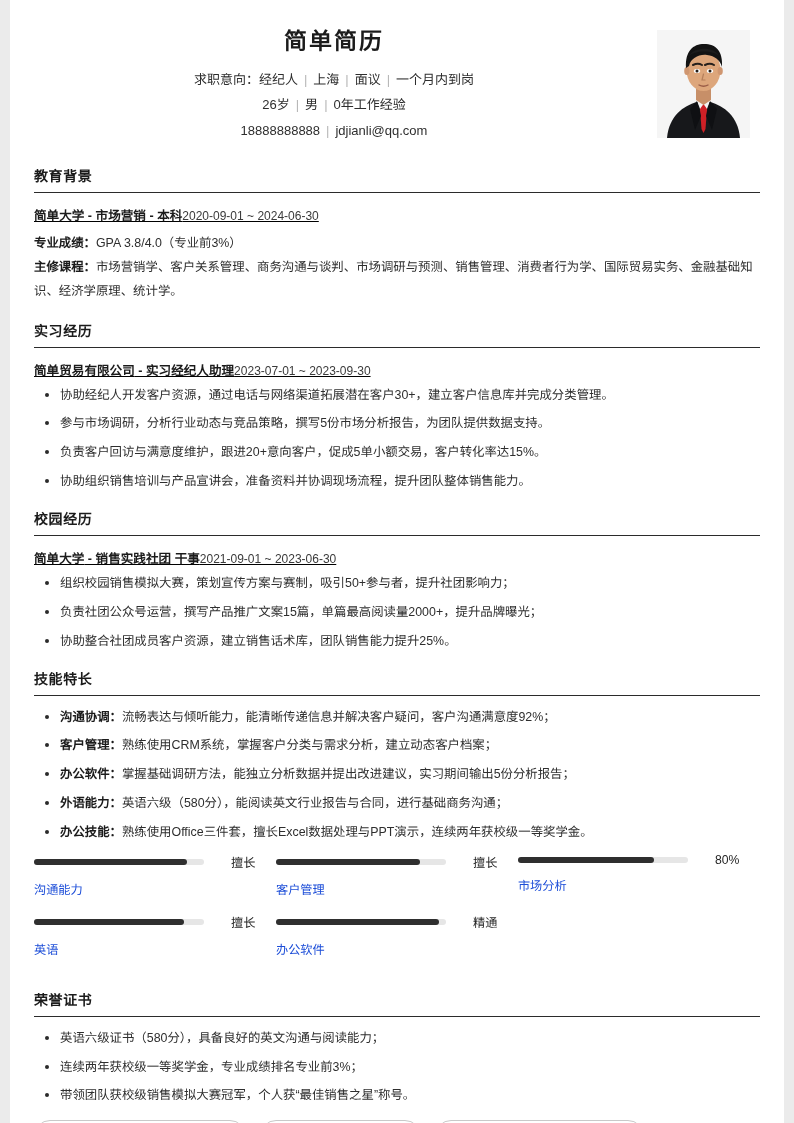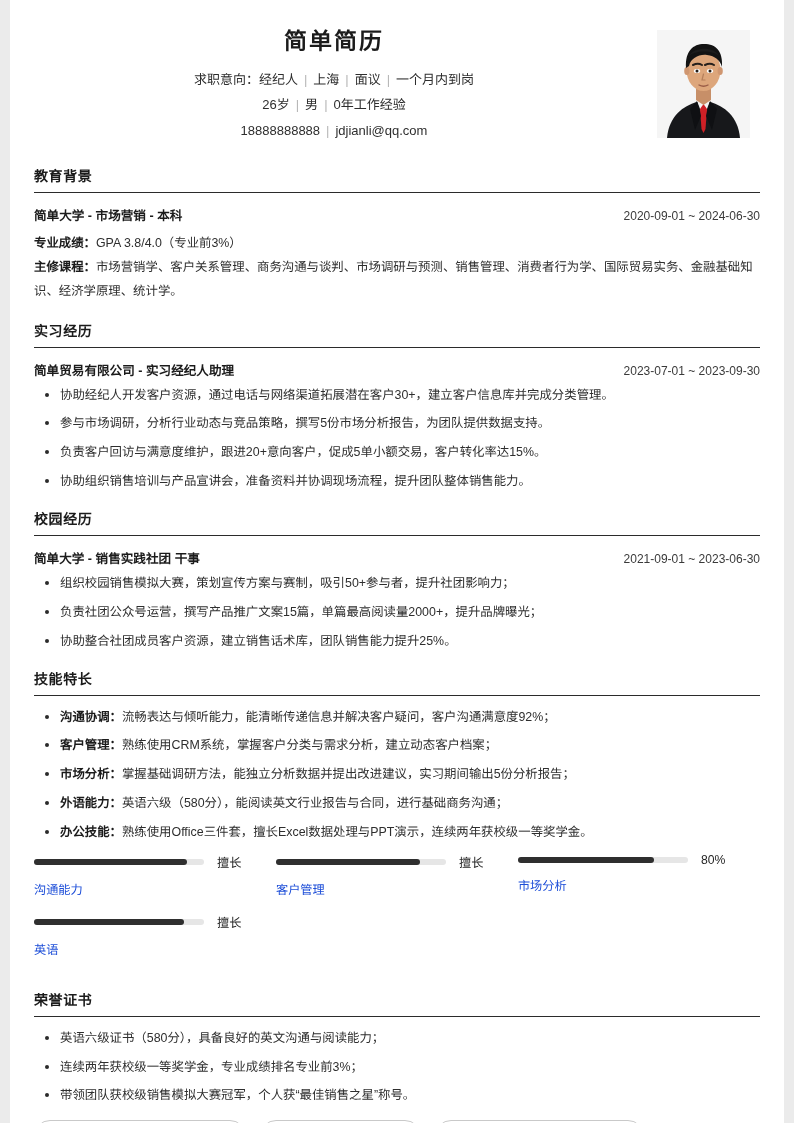--- a/index.html
+++ b/index.html
@@ -90,22 +90,22 @@
   .section-rule {
     height: 0;
     border-bottom: 1.4px solid #2b2b2b;
     margin-bottom: 12px;
   }
 
   
   .entry-row {
     display: flex;
     align-items: baseline;
-    justify-content: space-between;
     margin-bottom: 7px;
+    text-decoration: underline;
   }
   .entry-title {
     font-size: 12.6px;
     color: #1b1b1b;
   }
   .entry-title b { font-weight: bold; }
   .entry-date {
     font-size: 12px;
     color: #3a3a3a;
     white-space: nowrap;
@@ -148,21 +148,21 @@
     flex-wrap: wrap;
     margin-top: 10px;
   }
   .skill-cell {
     width: 33.33%;
     margin-bottom: 15px;
   }
   .bar-row {
     display: flex;
     align-items: center;
-    gap: 13px;
+    gap: 27px;
   }
   .bar-track {
     position: relative;
     width: 170px;
     height: 6px;
     border-radius: 3px;
     background: #e6e6e6;
     flex: none;
   }
   .bar-fill {
@@ -318,21 +318,21 @@
       </ul>
     </div>
 
     <div class="section">
       <div class="section-head">技能特长</div>
       <div class="section-rule"></div>
 
       <ul class="bullets">
         <li><b>沟通协调：</b><span>流畅表达与倾听能力，能清晰传递信息并解决客户疑问，客户沟通满意度92%；</span></li>
         <li><b>客户管理：</b><span>熟练使用CRM系统，掌握客户分类与需求分析，建立动态客户档案；</span></li>
-        <li><b>市场分析：</b><span>掌握基础调研方法，能独立分析数据并提出改进建议，实习期间输出5份分析报告；</span></li>
+        <li><b>办公软件：</b><span>掌握基础调研方法，能独立分析数据并提出改进建议，实习期间输出5份分析报告；</span></li>
         <li><b>外语能力：</b><span>英语六级（580分），能阅读英文行业报告与合同，进行基础商务沟通；</span></li>
         <li><b>办公技能：</b><span>熟练使用Office三件套，擅长Excel数据处理与PPT演示，连续两年获校级一等奖学金。</span></li>
       </ul>
 
       <div class="skillbars">
         <div class="skill-cell">
           <div class="bar-row">
             <div class="bar-track">
               <div class="bar-fill" style="width: 90%;"></div>
             </div>
@@ -364,20 +364,29 @@
         <div class="skill-cell">
           <div class="bar-row">
             <div class="bar-track">
               <div class="bar-fill" style="width: 88%;"></div>
             </div>
             <div class="bar-level">擅长</div>
           </div>
           <div class="skill-name">英语</div>
         </div>
 
+        <div class="skill-cell">
+          <div class="bar-row">
+            <div class="bar-track">
+              <div class="bar-fill" style="width: 96%;"></div>
+            </div>
+            <div class="bar-level">精通</div>
+          </div>
+          <div class="skill-name">办公软件</div>
+        </div>
       </div>
     </div>
 
     <div class="section">
       <div class="section-head">荣誉证书</div>
       <div class="section-rule"></div>
 
       <ul class="bullets">
         <li>英语六级证书（580分），具备良好的英文沟通与阅读能力；</li>
         <li>连续两年获校级一等奖学金，专业成绩排名专业前3%；</li>

